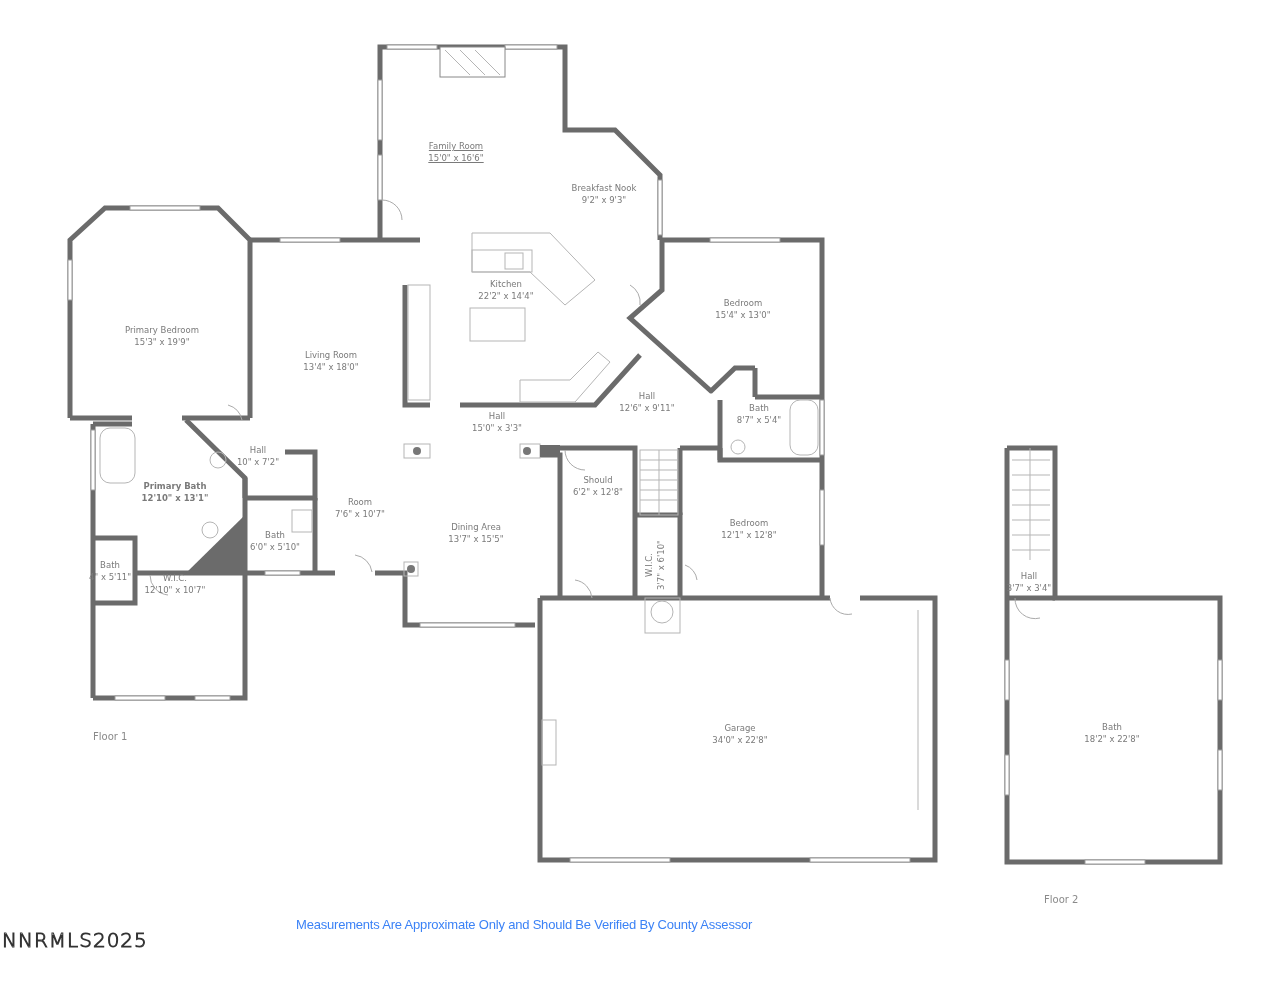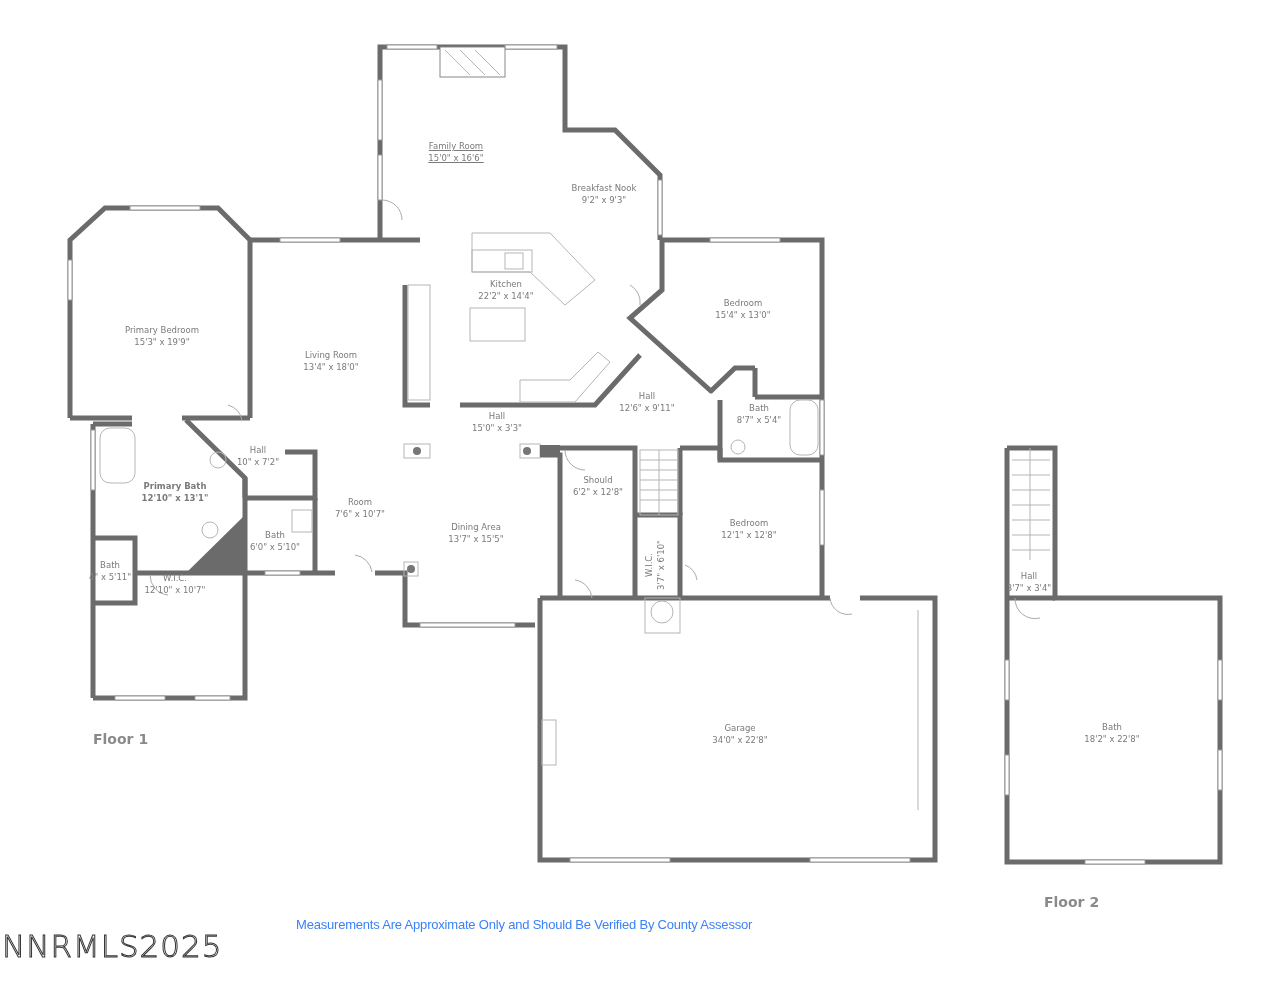--- a/index.html
+++ b/index.html
@@ -1,22 +1,22 @@
 <!DOCTYPE html>
 <html><head>
 <meta charset="utf-8">
 <style>
   html, body { margin: 0; padding: 0; background: #ffffff; }
   body { width: 1280px; height: 989px; position: relative; overflow: hidden; font-family: "DejaVu Sans", sans-serif; }
   #plan { position: absolute; left: 0; top: 0; width: 1280px; height: 989px; }
   .room-label { position: absolute; text-align: center; color: #7a7a7a; font-size: 8.5px; line-height: 12px; transform: translateX(-50%); white-space: nowrap; font-family: "DejaVu Sans", sans-serif; }
   .room-label .dims { display: block; }
-  .floor-label { position: absolute; color: #8a8a8a; font-size: 14px; font-family: "DejaVu Sans", sans-serif; font-weight: bold; }
+  .floor-label { position: absolute; color: #8a8a8a; font-size: 10px; font-family: "DejaVu Sans", sans-serif; }
   .disclaimer { position: absolute; left: 296px; top: 917px; font-size: 13px; color: #3b82f6; font-family: "Liberation Sans", sans-serif; letter-spacing: -0.2px; }
-  .watermark { position: absolute; left: 2px; top: 928px; font-size: 31px; color: #ffffff; -webkit-text-stroke: 1px #333; font-family: "DejaVu Sans", sans-serif; letter-spacing: 1px; font-weight: 200; }
+  .watermark { position: absolute; left: 2px; top: 928px; font-size: 20px; color: #ffffff; -webkit-text-stroke: 1px #333; font-family: "DejaVu Sans", sans-serif; letter-spacing: 1px; font-weight: 200; }
   .vert { transform: translateX(-50%) rotate(-90deg); transform-origin: center center; }
 </style>
 </head>
 <body>
 
 <svg id="plan" viewBox="0 0 1280 989" xmlns="http://www.w3.org/2000/svg">
   <g fill="none" stroke="#6b6b6b" stroke-width="5" stroke-linejoin="miter">
 
     <polyline points="380,240 380,47 565,47 565,130 615,130 660,175 660,240"></polyline>
 

